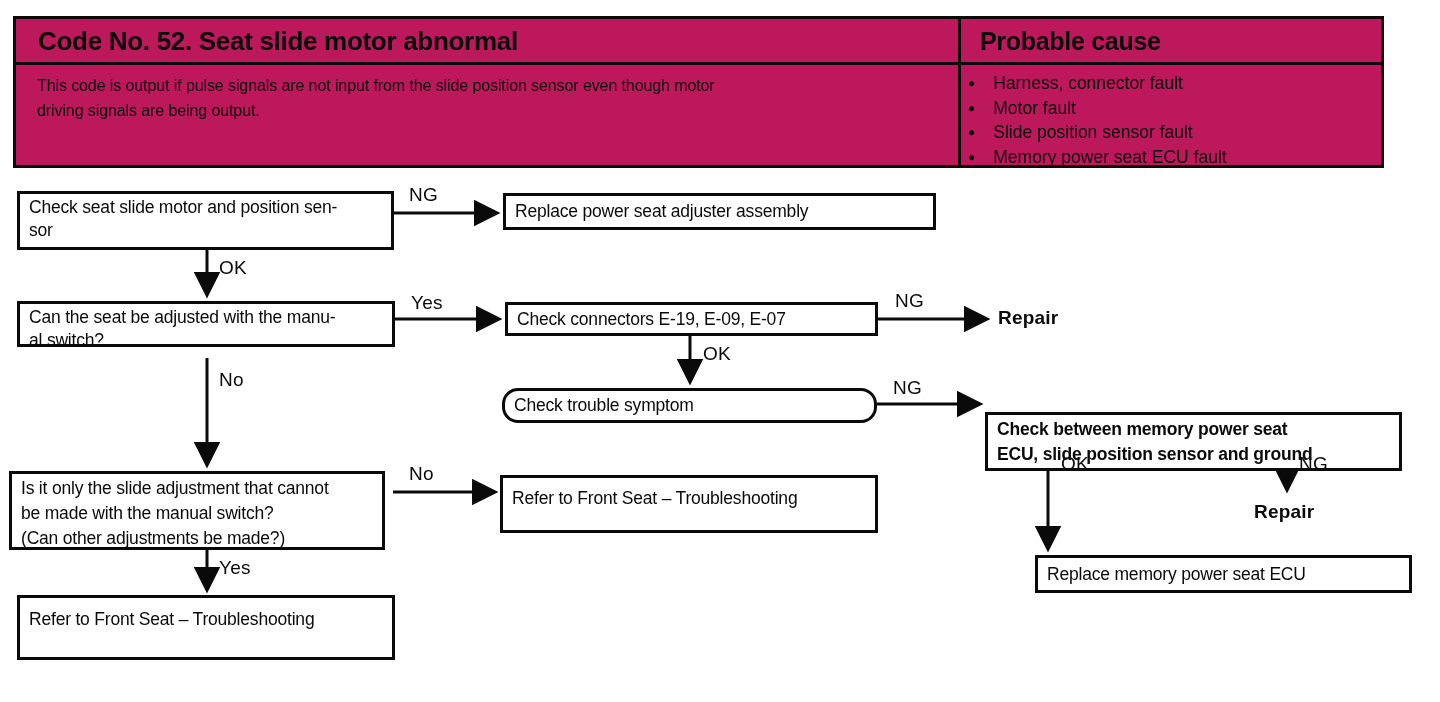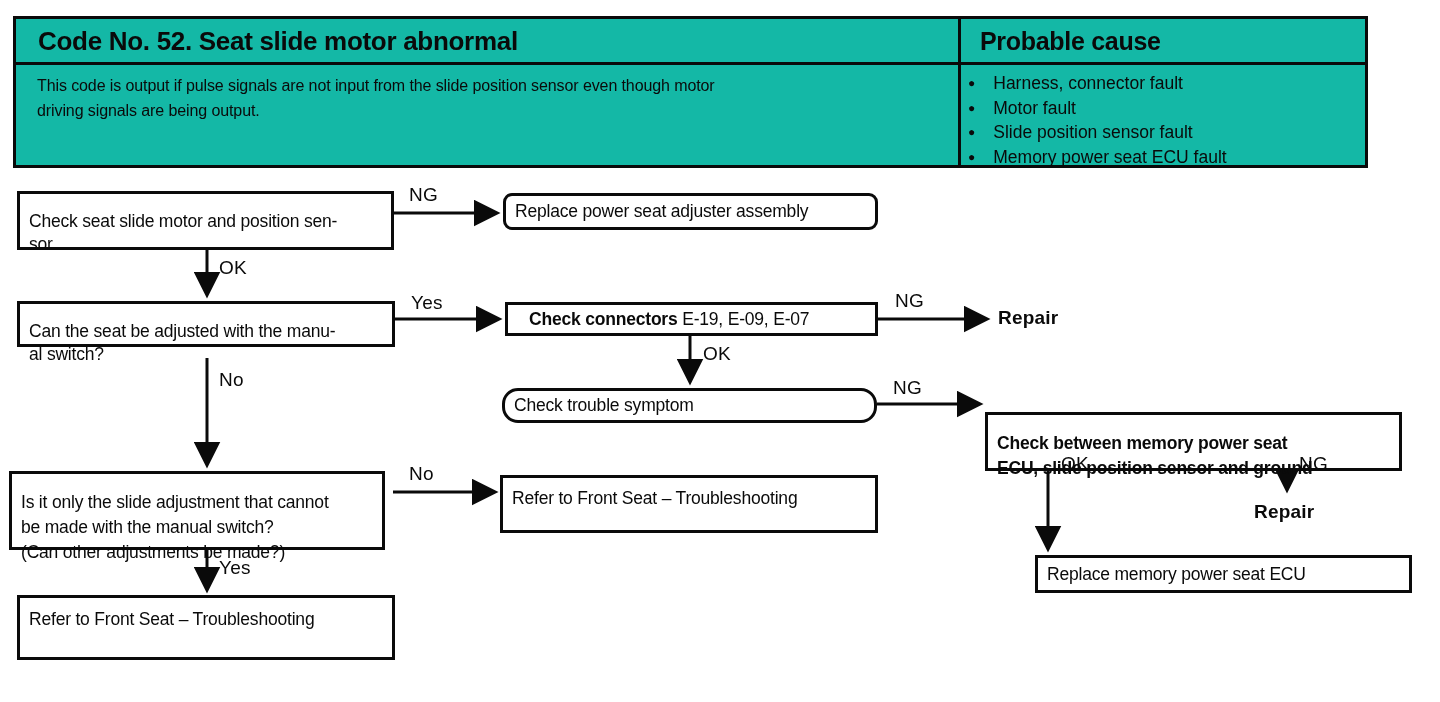--- a/index.html
+++ b/index.html
@@ -1,34 +1,34 @@
 <!DOCTYPE html>
 <html><head>
 <meta charset="utf-8">
 <style>
   html,body{margin:0;padding:0;background:#ffffff;}
   #page{position:relative;width:1440px;height:702px;background:#ffffff;
         font-family:"Liberation Sans","DejaVu Sans",sans-serif;color:#0a0a0a;overflow:hidden;}
 
   
-  #hdr{position:absolute;left:13px;top:16px;width:1349px;height:146px;border:3px solid #0a0a0a;background:#14b8a6;}
+  #hdr{position:absolute;left:13px;top:16px;width:1349px;height:146px;border:3px solid #0a0a0a;background:#be185d;padding-left:16px;}
   #hdr .rowline{position:absolute;left:0;right:0;top:43px;height:3px;background:#0a0a0a;}
   #hdr .colline{position:absolute;top:0;bottom:0;left:942px;width:3px;background:#0a0a0a;}
   .hdr-title{position:absolute;left:22px;top:7px;font-size:26px;font-weight:bold;letter-spacing:-0.3px;}
   .hdr-pc-title{position:absolute;left:964px;top:8px;font-size:25px;font-weight:bold;letter-spacing:-0.3px;}
   .hdr-desc{position:absolute;left:21px;top:54px;font-size:16px;line-height:25px;white-space:pre;letter-spacing:-0.1px;}
   .causes{position:absolute;left:952px;top:53px;font-size:17.5px;line-height:22.5px;}
   .cause{display:flex;align-items:baseline;}
   .cause .dot{font-size:12px;margin-right:18px;position:relative;top:-2px;}
 
   
   .node{position:absolute;border:3px solid #0a0a0a;background:#fff;font-size:17.5px;
-        letter-spacing:-0.2px;white-space:pre;line-height:23px;padding:16px 9px;z-index:2;box-sizing:border-box;}
+        letter-spacing:-0.2px;white-space:pre;line-height:23px;padding:2px 9px;z-index:2;box-sizing:border-box;}
   .vcenter{display:flex;align-items:center;padding-top:0;padding-bottom:0;}
-  .b{font-weight:bold;margin-left:12px;}
+  .b{font-weight:normal;}
 
   
   .lbl{position:absolute;font-size:19px;z-index:3;letter-spacing:0.2px;text-align:right;}
   .lbl.bold{font-weight:bold;}
 
   svg#wires{position:absolute;left:0;top:0;z-index:1;}
 </style>
 </head>
 <body>
 
@@ -76,21 +76,21 @@
     <line x1="207" y1="358" x2="207" y2="464" stroke="#0a0a0a" stroke-width="3" marker-end="url(#ah)"></line>
     <line x1="393" y1="492" x2="494" y2="492" stroke="#0a0a0a" stroke-width="3" marker-end="url(#ah)"></line>
     <line x1="207" y1="550" x2="207" y2="589" stroke="#0a0a0a" stroke-width="3" marker-end="url(#ah)"></line>
     <line x1="1048" y1="447" x2="1048" y2="548" stroke="#0a0a0a" stroke-width="3" marker-end="url(#ah)"></line>
     <line x1="1287" y1="447" x2="1287" y2="489" stroke="#0a0a0a" stroke-width="3" marker-end="url(#ah)"></line>
   </svg>
 
   <div class="node" style="left:17px;top:191px;width:377px;height:59px;">Check seat slide motor and position sen-
 sor</div>
 
-  <div class="node vcenter" style="left:503px;top:193px;width:375px;height:37px;border-radius:9px;">Replace power seat adjuster assembly</div>
+  <div class="node vcenter" style="left:503px;top:193px;width:433px;height:37px;">Replace power seat adjuster assembly</div>
 
   <div class="node" style="left:17px;top:301px;width:378px;height:46px;">Can the seat be adjusted with the manu-
 al switch?</div>
 
   <div class="node vcenter" style="left:505px;top:302px;width:373px;height:34px;"><span class="b">Check connectors</span><span> E-19, E-09, E-07</span></div>
 
   <div class="node vcenter" style="left:502px;top:388px;width:375px;height:35px;border-radius:16px;">Check trouble symptom</div>
 
   <div class="node" style="left:985px;top:412px;width:417px;height:59px;line-height:25px;font-weight:bold;">Check between memory power seat
 ECU, slide position sensor and ground</div>

